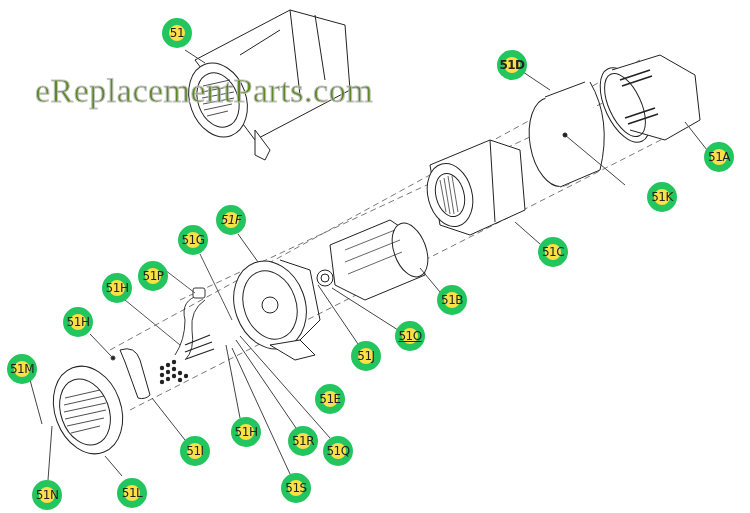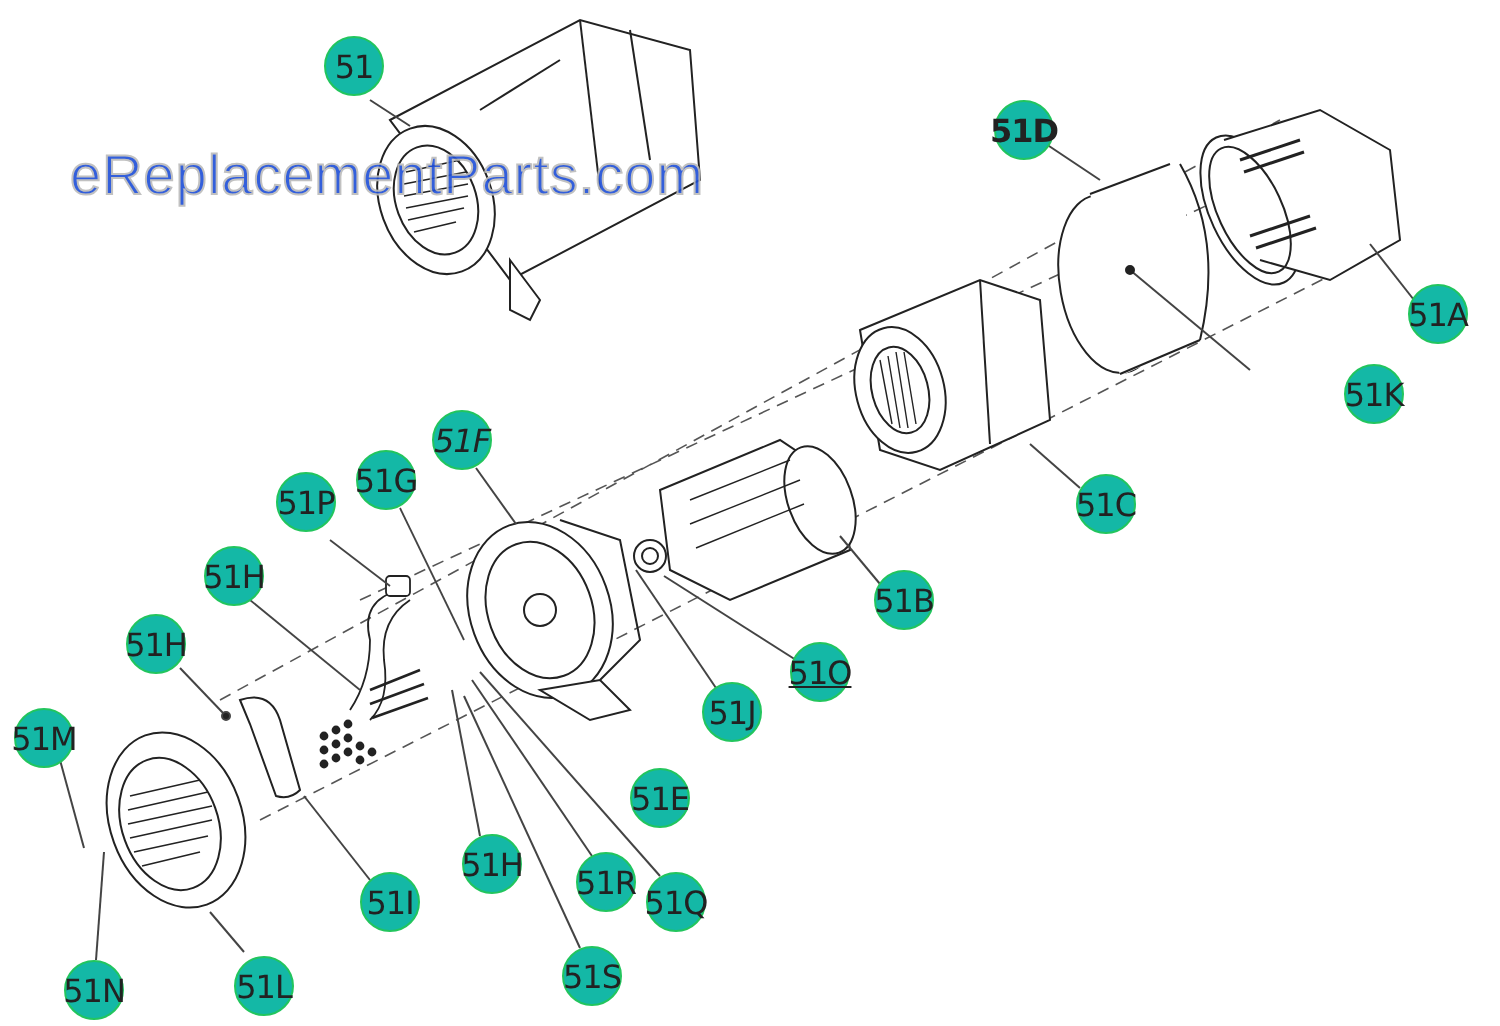--- a/index.html
+++ b/index.html
@@ -1,20 +1,20 @@
 <!DOCTYPE html>
 <html><head>
 <meta charset="utf-8">
 <style>
   html,body{margin:0;padding:0;background:#fff;}
   body{width:750px;height:513px;position:relative;overflow:hidden;font-family:"DejaVu Sans",sans-serif;}
   #diagram{position:absolute;left:0;top:0;width:750px;height:513px;}
-  .callout{position:absolute;width:30px;height:30px;margin-left:-15px;margin-top:-15px;border:1px solid #22c55e;border-radius:50%;background:#14b8a6;
-    display:flex;align-items:center;justify-content:center;font-size:16px;color:#222;letter-spacing:-0.5px;box-sizing:border-box;}
-  .watermark{position:absolute;left:35px;top:72px;font-size:28px;color:#1d4ed8;font-family:Liberation Sans, sans-serif;
+  .callout{position:absolute;width:30px;height:30px;margin-left:-15px;margin-top:-15px;border:7px solid #22c55e;border-radius:50%;background:#fde047;
+    display:flex;align-items:center;justify-content:center;font-size:12px;color:#222;letter-spacing:-0.5px;box-sizing:border-box;}
+  .watermark{position:absolute;left:35px;top:72px;font-size:34px;color:#4d7c0f;font-family:Liberation Serif, serif;
     -webkit-text-stroke:1px #bbb;letter-spacing:0.5px;opacity:0.9;pointer-events:none;}
 </style>
 </head>
 <body>
 
 <svg id="diagram" viewBox="0 0 750 513" xmlns="http://www.w3.org/2000/svg" fill="none" stroke="#222" stroke-width="1">
 
   <g stroke="#555" stroke-dasharray="6,4" stroke-width="0.8">
     <line x1="110" y1="350" x2="640" y2="60"></line>
     <line x1="130" y1="410" x2="700" y2="120"></line>
@@ -163,25 +163,25 @@
     <line x1="290" y1="474" x2="232" y2="348"></line>
   </g>
 </svg>
 
 <div class="watermark">eReplacementParts.com</div>
 
 <div id="callout-layer">
     <div class="callout" style="left: 177px; top: 33px;">51</div>
     <div class="callout" style="left: 512px; top: 65px; font-weight: bold;">51D</div>
     <div class="callout" style="left: 719px; top: 157px;">51A</div>
-    <div class="callout" style="left: 640px; top: 197px; margin-left: 32px;">51K</div>
+    <div class="callout" style="left: 615px; top: 197px; margin-left: 32px;">51K</div>
     <div class="callout" style="left: 553px; top: 252px;">51C</div>
     <div class="callout" style="left: 231px; top: 220px; font-style: italic;">51F</div>
     <div class="callout" style="left: 193px; top: 240px;">51G</div>
-    <div class="callout" style="left: 153px; top: 251px;">51P</div>
+    <div class="callout" style="left: 153px; top: 276px;">51P</div>
     <div class="callout" style="left: 117px; top: 288px;">51H</div>
     <div class="callout" style="left: 452px; top: 300px;">51B</div>
     <div class="callout" style="left: 410px; top: 336px; text-decoration: underline;">51O</div>
     <div class="callout" style="left: 366px; top: 356px;">51J</div>
     <div class="callout" style="left: 78px; top: 322px;">51H</div>
     <div class="callout" style="left: 22px; top: 369px;">51M</div>
     <div class="callout" style="left: 330px; top: 399px;">51E</div>
     <div class="callout" style="left: 195px; top: 451px;">51I</div>
     <div class="callout" style="left: 246px; top: 432px;">51H</div>
     <div class="callout" style="left: 303px; top: 441px;">51R</div>

